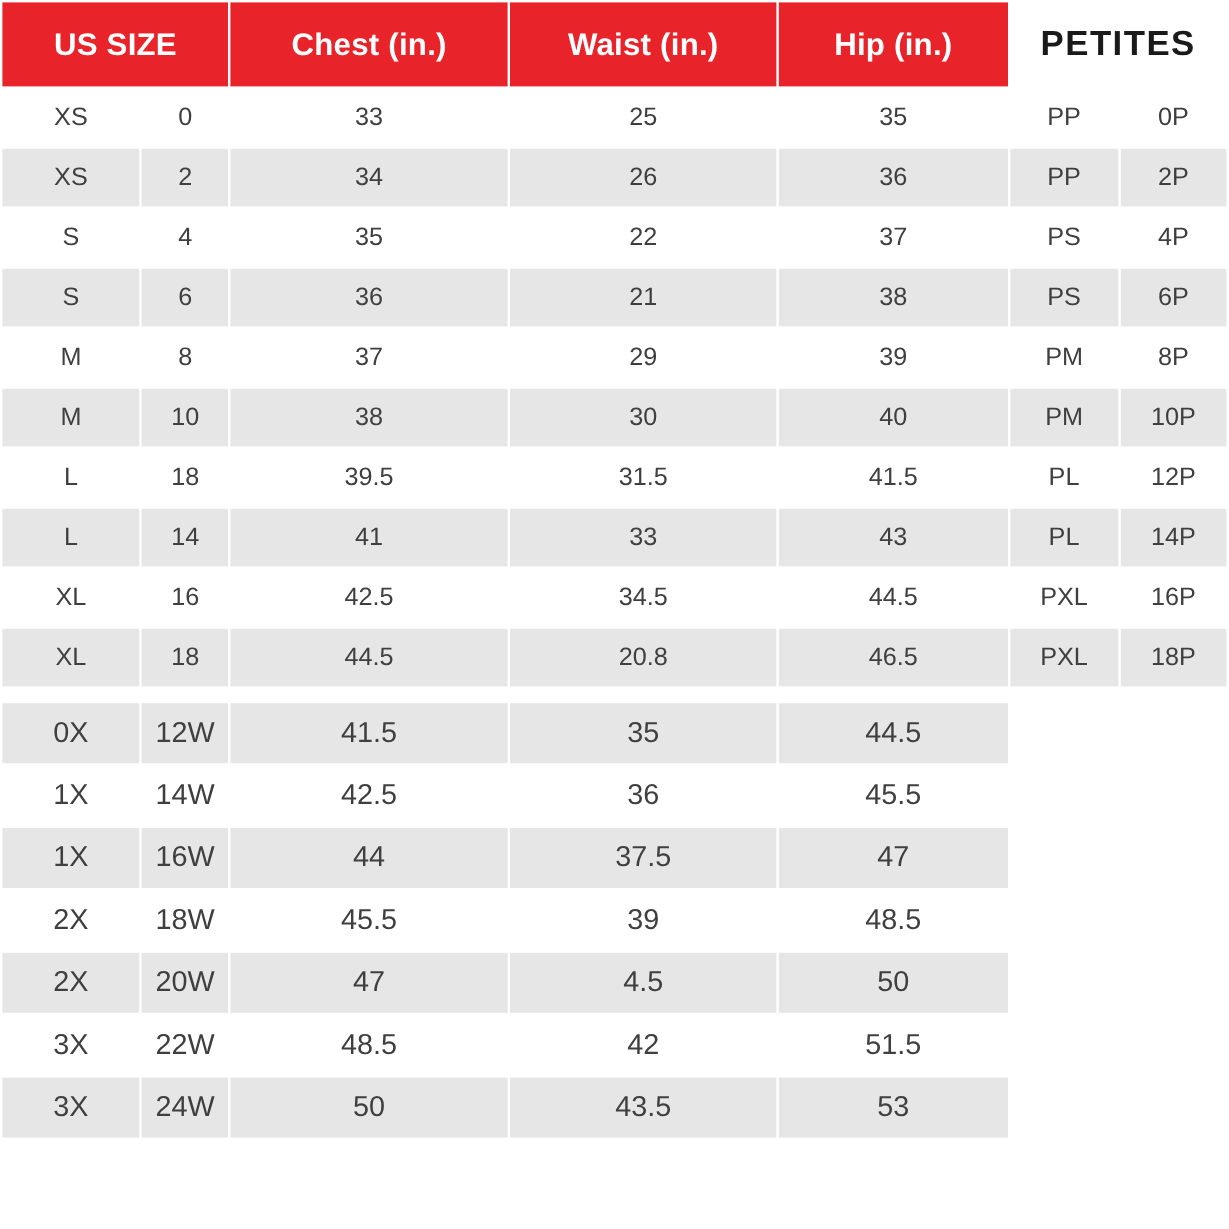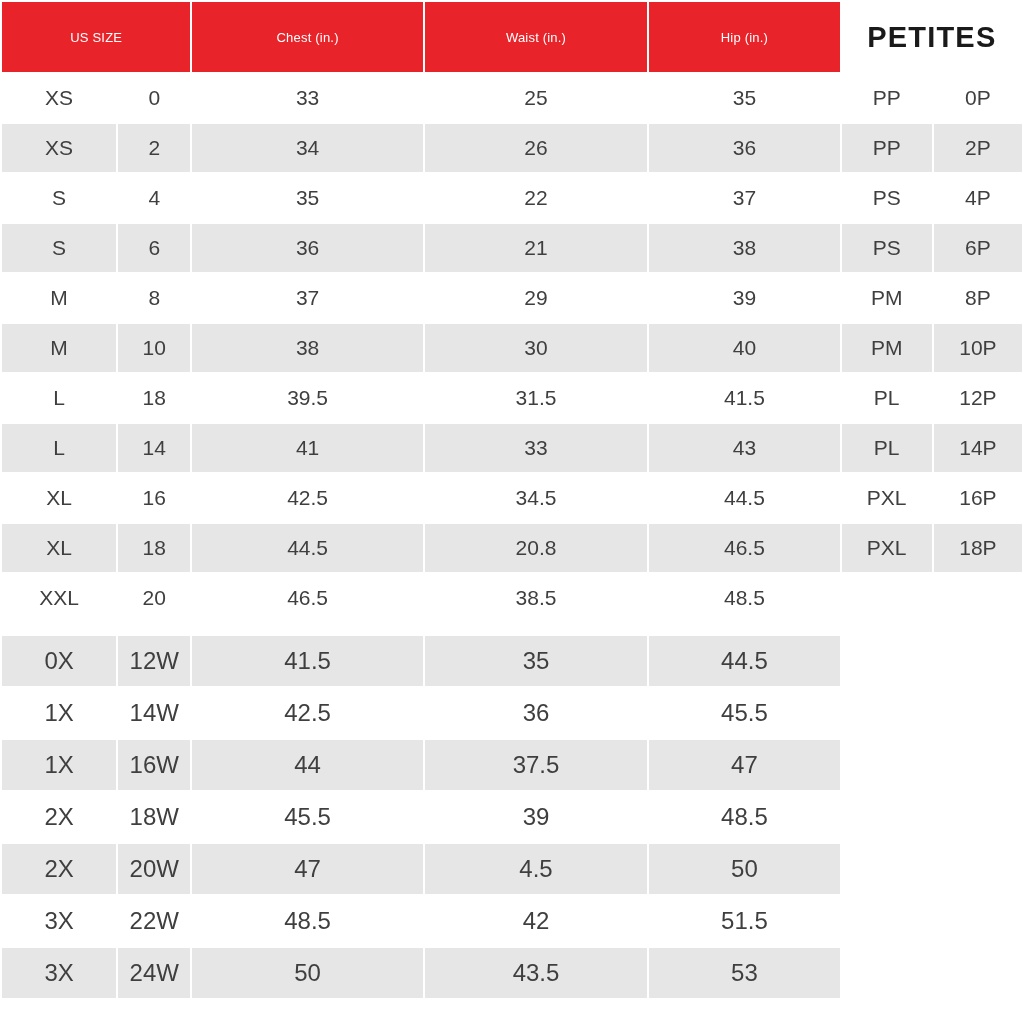--- a/index.html
+++ b/index.html
@@ -36,22 +36,22 @@
     text-align: center;
     vertical-align: middle;
     height: 48px;
     font-weight: normal;
   }
 
   
   th.hdr {
     background: #e8232a;
     color: #ffffff;
-    font-size: 13px;
-    font-weight: normal;
+    font-size: 26px;
+    font-weight: bold;
     height: 70px;
     letter-spacing: 0.2px;
     text-align: center;
   }
   th.hdr-petites {
     background: #ffffff;
     color: #1a1a1a;
     font-size: 29px;
     font-weight: bold;
     letter-spacing: 1.2px;
@@ -188,29 +188,20 @@
       </tr>
       <tr>
         <td class="cell shade">XL</td>
         <td class="cell shade">18</td>
         <td class="cell shade">44.5</td>
         <td class="cell shade">20.8</td>
         <td class="cell shade">46.5</td>
         <td class="cell shade">PXL</td>
         <td class="cell shade">18P</td>
       </tr>
-      <tr>
-        <td class="cell">XXL</td>
-        <td class="cell">20</td>
-        <td class="cell">46.5</td>
-        <td class="cell">38.5</td>
-        <td class="cell">48.5</td>
-        <td class="cell empty"></td>
-        <td class="cell empty"></td>
-      </tr>
       <tr class="gap">
         <td colspan="7"></td>
       </tr>
       <tr class="row-plus">
         <td class="cell shade big">0X</td>
         <td class="cell shade big">12W</td>
         <td class="cell shade big">41.5</td>
         <td class="cell shade big">35</td>
         <td class="cell shade big">44.5</td>
         <td class="cell empty"></td>

